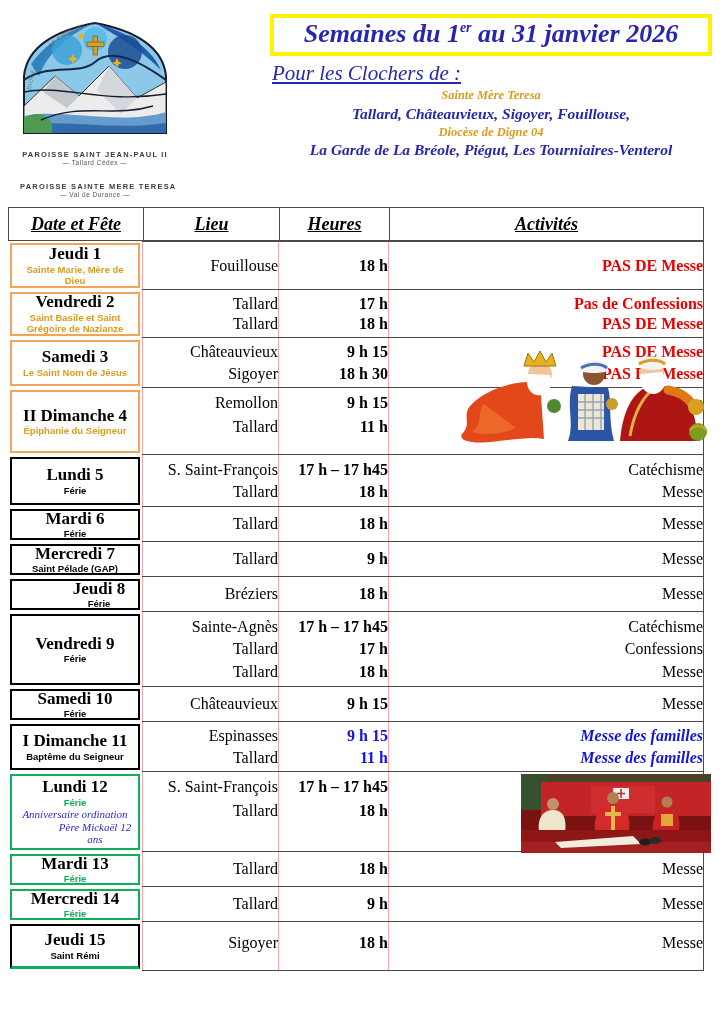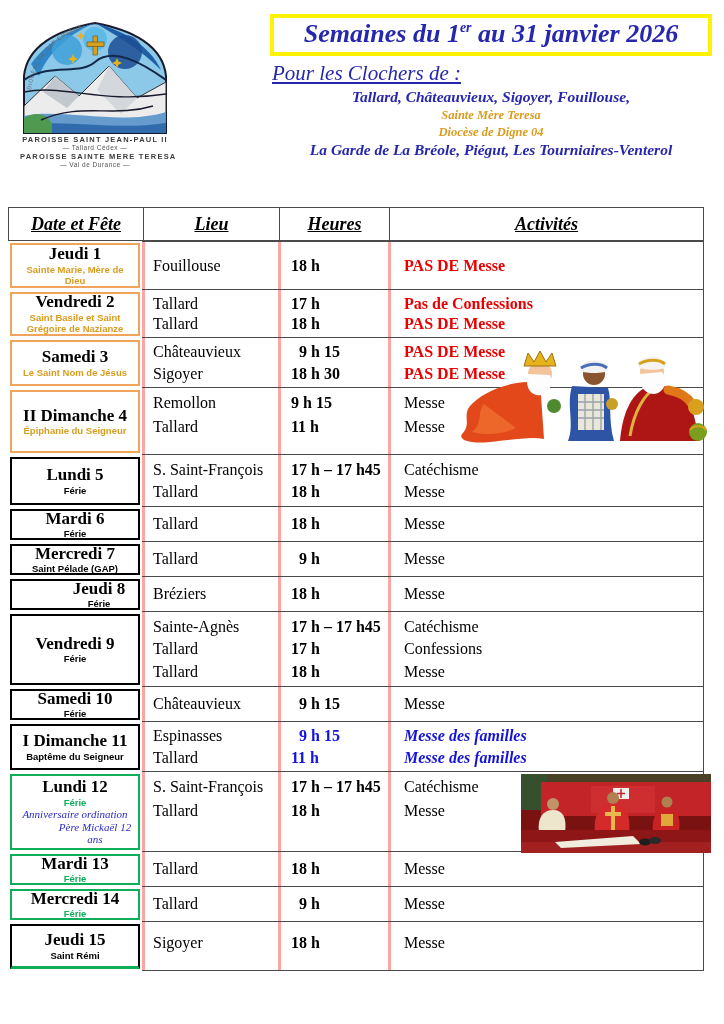--- a/index.html
+++ b/index.html
@@ -3,21 +3,21 @@
 <meta charset="utf-8">
 <style>
   html,body{margin:0;padding:0;background:#888;}
   .page{position:relative;width:724px;height:1024px;background:#fff;overflow:hidden;
         font-family:"Liberation Serif",serif;color:#000;}
 
   
   .logo{position:absolute;left:20px;top:20px;width:150px;text-align:center;}
   .logo svg{display:block;margin:0 auto;}
   .cap-main{font-family:"Liberation Sans",sans-serif;font-size:7.5px;font-weight:bold;
-            letter-spacing:1.2px;color:#3c3c3c;margin-top:1px;white-space:nowrap;}
+            letter-spacing:1.2px;color:#3c3c3c;margin-top:16px;white-space:nowrap;}
   .cap-sub{font-family:"Liberation Sans",sans-serif;font-size:6.5px;color:#555;letter-spacing:.5px;}
 
   
   .hdr{position:absolute;left:270px;top:14px;width:442px;}
   .title-box{border:4px solid #FFF200;background:#fff;text-align:center;padding:1px 4px 3px;}
   .title{font-size:26px;font-weight:bold;font-style:italic;color:#2626AE;white-space:nowrap;}
   .title sup{font-size:14px;}
   .pour{margin-top:5px;font-size:21px;font-style:italic;color:#2626AE;
         text-decoration:underline;padding-left:2px;}
   .clines{text-align:center;font-weight:bold;font-style:italic;margin-top:1px;}
@@ -40,22 +40,22 @@
   .dcol{width:134px;flex:none;box-sizing:border-box;padding:2px 2px;display:flex;}
   .dbox{flex:1;border:2.5px solid #000;box-sizing:border-box;display:flex;flex-direction:column;
         justify-content:center;align-items:center;text-align:center;background:#fff;}
   .day{font-size:17px;font-weight:bold;line-height:1.1;}
   .sub{font-family:"Liberation Sans",sans-serif;font-size:9.5px;font-weight:bold;
        line-height:1.18;padding:0 3px;}
   .sub.it{font-family:"Liberation Serif",serif;font-style:italic;font-weight:normal;
           font-size:11px;line-height:1.15;}
   .gridpart{flex:1;display:flex;border-bottom:1px solid #4A4A4A;box-sizing:border-box;}
   .tbody .row:first-child .gridpart{border-top:1px solid #4A4A4A;}
-  .c{box-sizing:border-box;border-left:3px solid #fca5a5;display:flex;flex-direction:column;
-     justify-content:space-around;padding:3px 0;}
+  .c{box-sizing:border-box;border-left:1px solid #fca5a5;display:flex;flex-direction:column;
+     justify-content:space-around;padding:3px 0;text-align:right;}
   .c.lieu{width:136px;flex:none;}
   .c.heur{width:110px;flex:none;}
   .c.act{flex:1;border-right:1px solid #4A4A4A;}
   .l-line{font-size:16px;padding-left:8px;line-height:1.2;white-space:nowrap;}
   .t-line{font-size:16px;font-weight:bold;padding-left:10px;line-height:1.2;white-space:nowrap;}
   .a-line{font-size:16px;padding-left:13px;line-height:1.2;white-space:nowrap;}
   .a-line.red{color:#EA0000;font-weight:bold;}
   .a-line.blueit{color:#1414D8;font-weight:bold;font-style:italic;}
   .t-line.tblue{color:#1414E0;}
 
@@ -107,22 +107,22 @@
     <div class="cap-main">PAROISSE SAINTE MERE TERESA</div>
     <div class="cap-sub">—   Val de Durance   —</div>
   </div>
 
   <div class="hdr">
     <div class="title-box" style="border-color: rgb(255, 242, 0);">
       <span class="title" style="color: rgb(38, 38, 174);"><span>Semaines du 1</span><sup>er</sup><span> au 31 janvier 2026</span></span>
     </div>
     <div class="pour" style="color: rgb(38, 38, 174);">Pour les Clochers de :</div>
     <div class="clines">
+      <div class="cline gold" style="color: rgb(217, 156, 30);">Sainte Mère Teresa</div>
       <div class="cline blue" style="color: rgb(38, 38, 174);">Tallard, Châteauvieux, Sigoyer, Fouillouse,</div>
-      <div class="cline gold" style="color: rgb(217, 156, 30);">Sainte Mère Teresa</div>
       <div class="cline gold" style="color: rgb(217, 156, 30);">Diocèse de Digne 04</div>
       <div class="cline blue" style="color: rgb(38, 38, 174);">La Garde de La Bréole, Piégut, Les Tourniaires-Venterol</div>
     </div>
   </div>
 
   <div class="tbl">
     <div class="thead">
       <div class="th">Date et Fête</div>
       <div class="th">Lieu</div>
       <div class="th">Heures</div>

